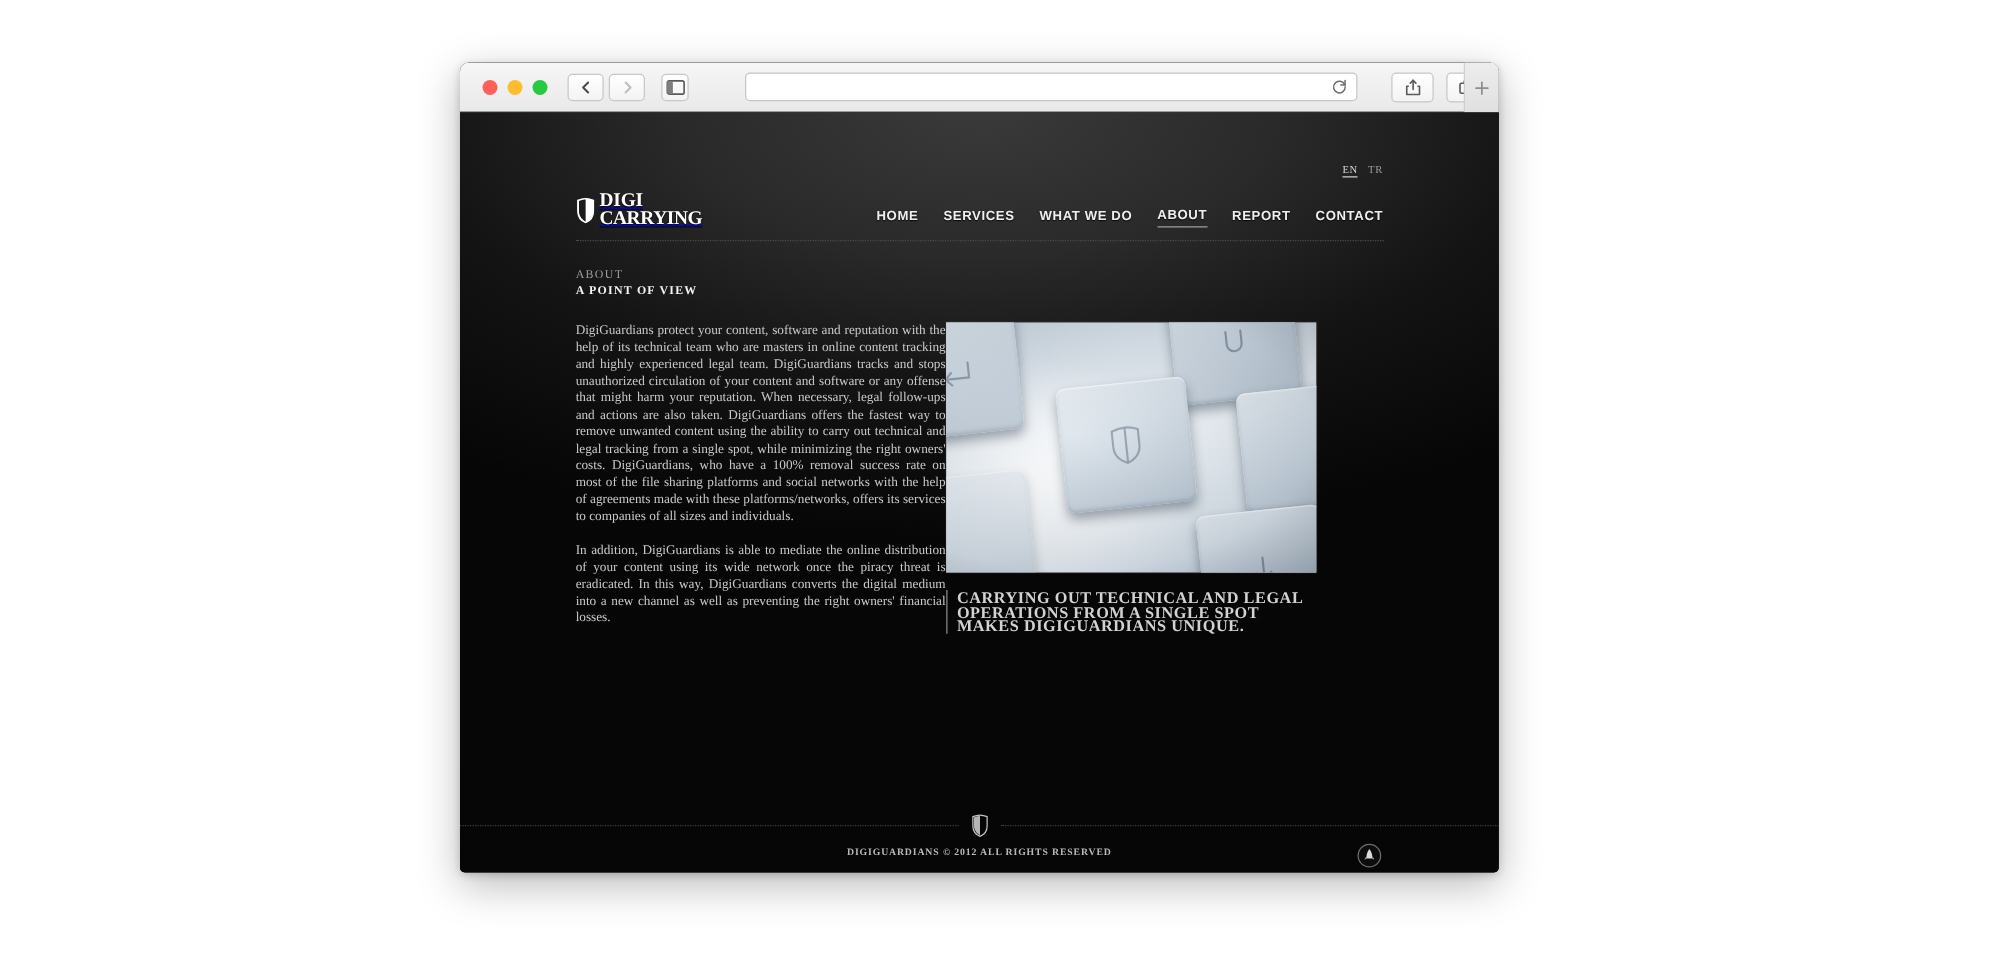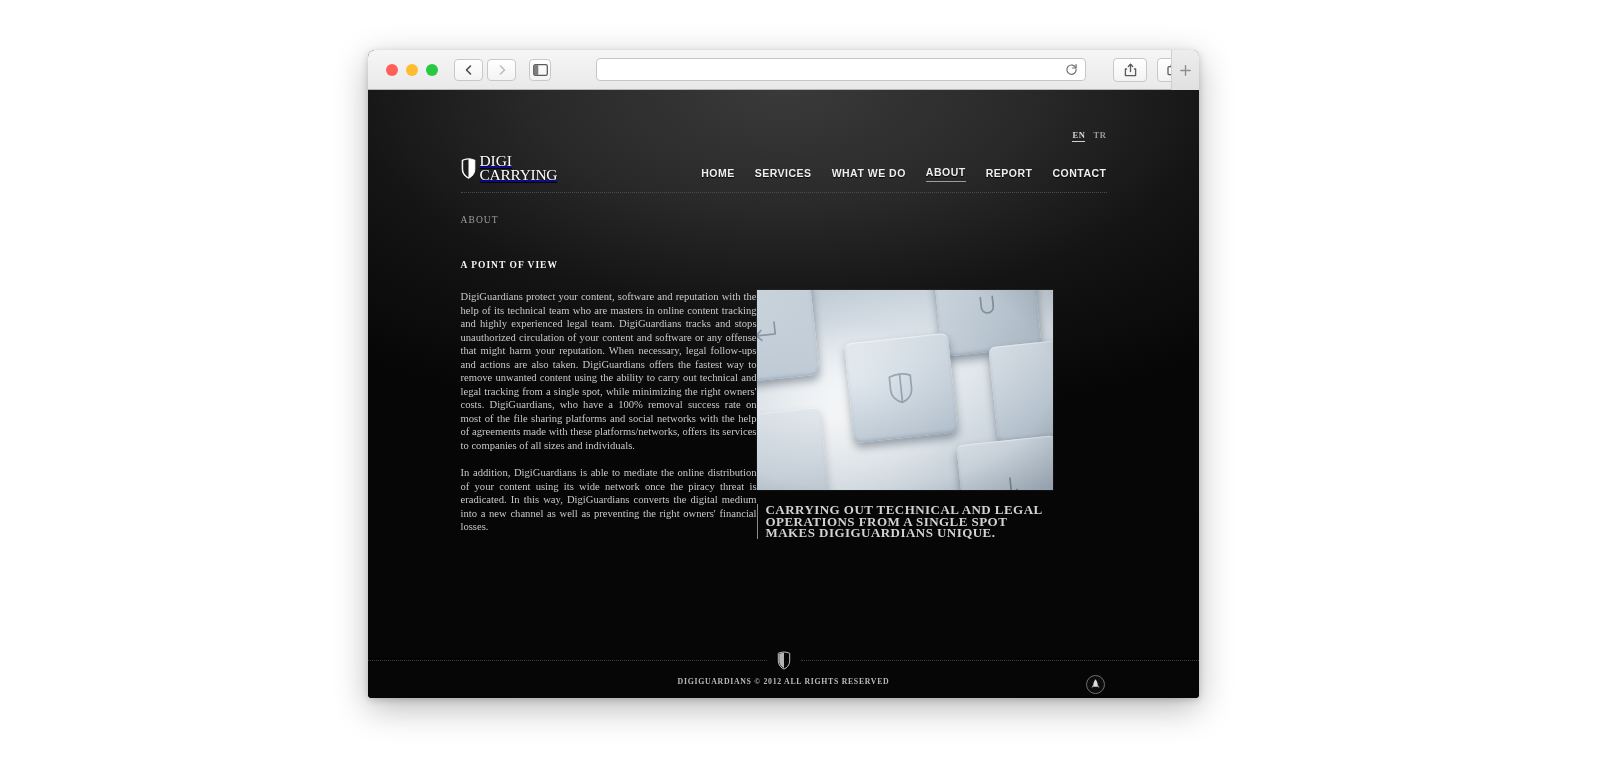--- a/index.html
+++ b/index.html
@@ -159,21 +159,21 @@
 
   
   #lang-bar {
     display: flex;
     justify-content: flex-end;
     gap: 8px;
     padding-top: 40px;
     font-family: "Liberation Serif", serif;
     font-size: 8.5px;
     letter-spacing: 0.6px;
-    font-weight: bold;
+    font-weight: normal;
   }
   .lang {
     color: #d8d8d8;
     text-decoration: none;
     padding-bottom: 1px;
   }
   .lang.active { border-bottom: 1px solid #cfcfcf; }
   .lang.inactive { color: #9a9a9a; }
 
   
@@ -187,21 +187,21 @@
   }
 
   #logo {
     display: flex;
     align-items: center;
     gap: 4px;
   }
   #logo-shield { display: block; }
   #logo-text {
     font-family: "Liberation Serif", serif;
-    font-weight: normal;
+    font-weight: bold;
     color: #ffffff;
     font-size: 15.5px;
     line-height: 0.93;
     letter-spacing: -0.1px;
     text-shadow: 0 1px 1px rgba(0,0,0,0.8);
   }
   #logo-text .l2 { letter-spacing: -0.3px; }
 
   #main-nav {
     display: flex;
@@ -231,21 +231,20 @@
     color: #9c9c9c;
     line-height: 1.35;
   }
   #page-title {
     font-family: "Liberation Serif", serif;
     font-weight: bold;
     font-size: 9.5px;
     letter-spacing: 1.0px;
     color: #f4f4f4;
     line-height: 1.35;
-    margin-top: 32px;
   }
 
   
   #content-row {
     display: flex;
     padding-top: 19px;
   }
 
   #text-col { width: 296px; flex: 0 0 296px; }
   .body-p {

